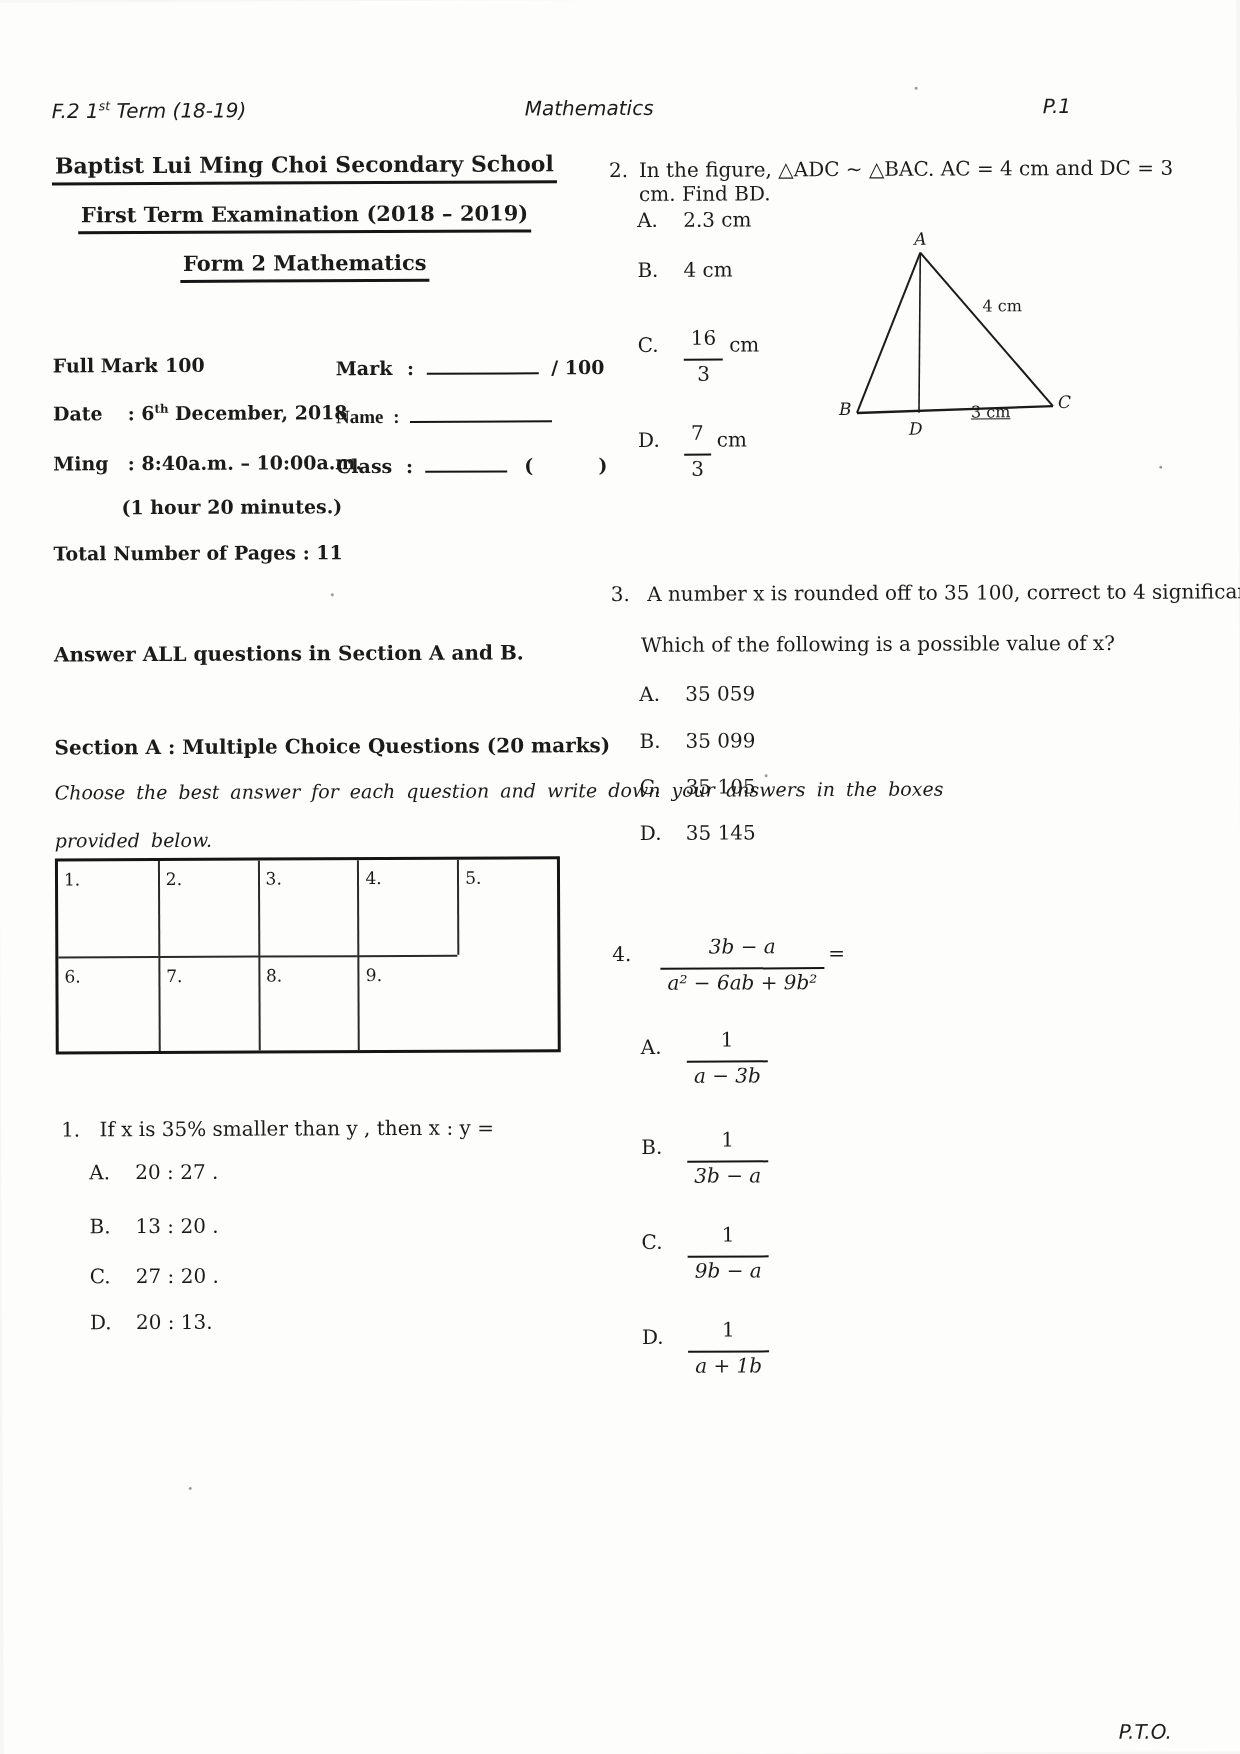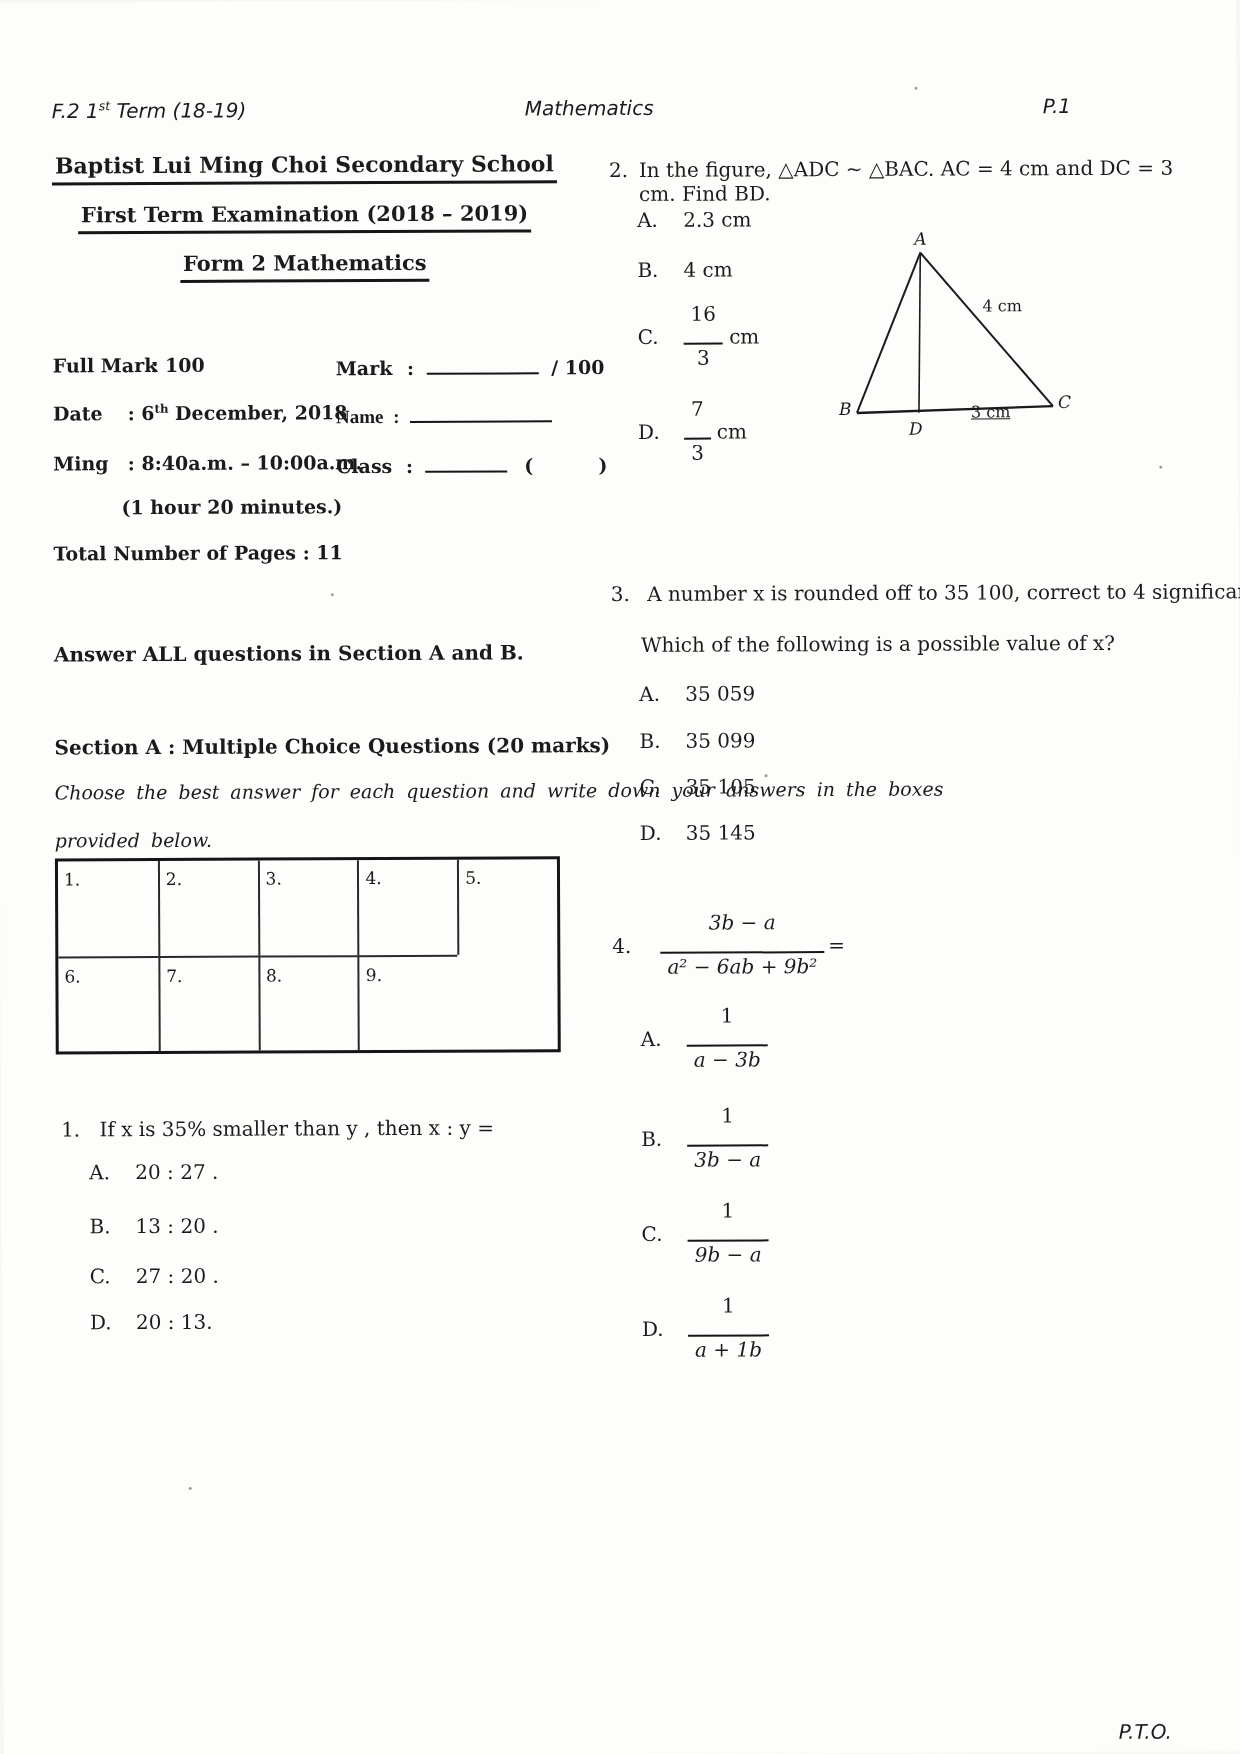--- a/index.html
+++ b/index.html
@@ -20,21 +20,21 @@
   .sans{font-family:"DejaVu Sans",sans-serif;}
   .b{font-weight:700;}
   .it{font-style:italic;} .t19{font-size:19px;} .t20{font-size:20px;}
   .t21{font-size:21px;} .t22{font-size:22px;} .t28{font-size:29px;}
   .hdr{font-family:"DejaVu Sans",sans-serif;font-style:italic;font-weight:400;font-size:20px;}
   .titleline{border-bottom:3px solid #161616;padding:0 3px 4px 3px;}
   .ctr{width:505px;text-align:center;}
   .blank{display:inline-block;border-bottom:2px solid #161616;height:1.05em;vertical-align:baseline;}
   .sup{font-size:0.62em;vertical-align:super;}
   .frac{display:inline-block;text-align:center;vertical-align:middle;line-height:1.15;}
-  .frac .nm{display:block;border-bottom:2px solid #161616;padding:0 7px 17px 7px;}
+  .frac .nm{display:block;border-bottom:2px solid #161616;padding:0 7px 9px 7px;margin-top:24px;}
   .frac .dn{display:block;padding:2px 7px 0 7px;}
   .opt{display:flex;align-items:center;}
   .optlab{width:46px;flex:0 0 46px;}
   .unit{margin-left:6px;}
   .ans-table{
     position:absolute;left:55px;top:856px;width:505px;height:196px;
     display:grid;grid-template-columns:repeat(5,1fr);grid-template-rows:1fr 1fr;
     border:3px solid #151515;box-sizing:border-box;background:#fdfdfb;
   }
   .ans-cell{border-left:2px solid #2a2a2a;border-top:2px solid #2a2a2a;padding:8px 0 0 6px;font-size:17px;box-sizing:border-box;}

